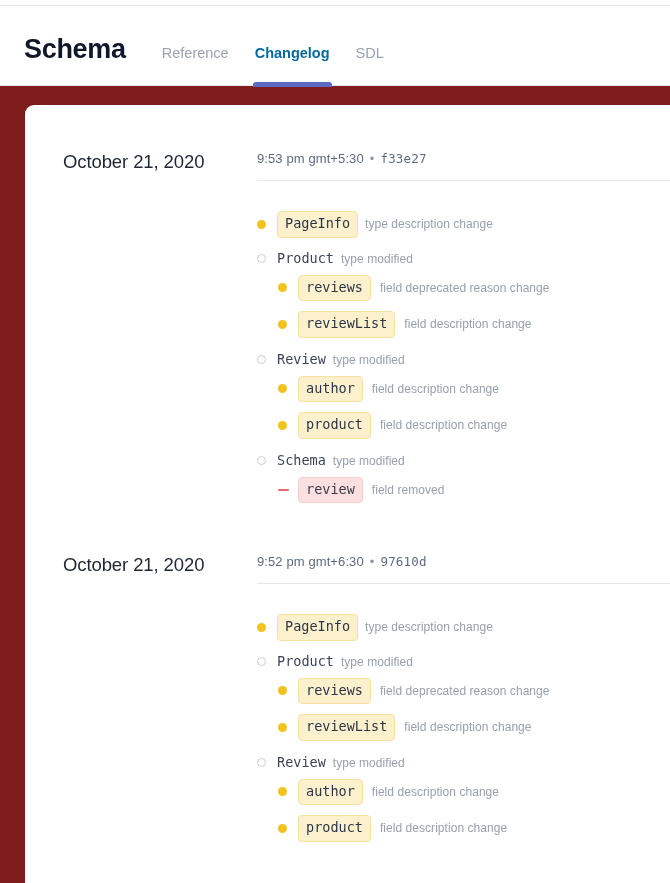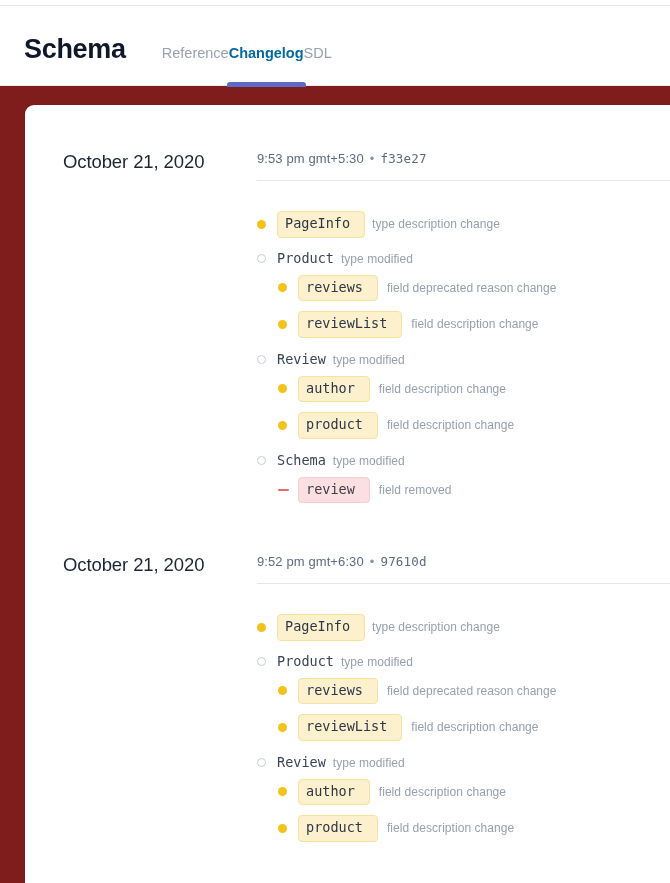--- a/index.html
+++ b/index.html
@@ -46,20 +46,21 @@
     font-weight: bold;
     letter-spacing: -0.3px;
     color: #0f172a;
     line-height: 1;
   }
 
   .tabs {
     display: flex;
     align-items: baseline;
     margin-left: 36px;
+    gap: 26px;
     position: relative;
   }
 
   .tab {
     font-size: 14.5px;
     color: #9aa2ae;
     line-height: 1;
     padding-bottom: 26px;
     position: relative;
     cursor: pointer;
@@ -195,21 +196,21 @@
     height: 2.5px;
     border-radius: 2px;
     background: #e8696b;
     display: block;
   }
 
   .badge {
     font-family: "DejaVu Sans Mono", monospace;
     font-size: 13.5px;
     line-height: 1;
-    padding: 5px 14px 6px 7px;
+    padding: 5px 7px 6px 7px;
     border-radius: 4px;
     color: #2b3648;
     white-space: nowrap;
   }
 
   .badge.yellow {
     background: #fdf1cd;
     border: 1px solid #f6e2a0;
   }
 

